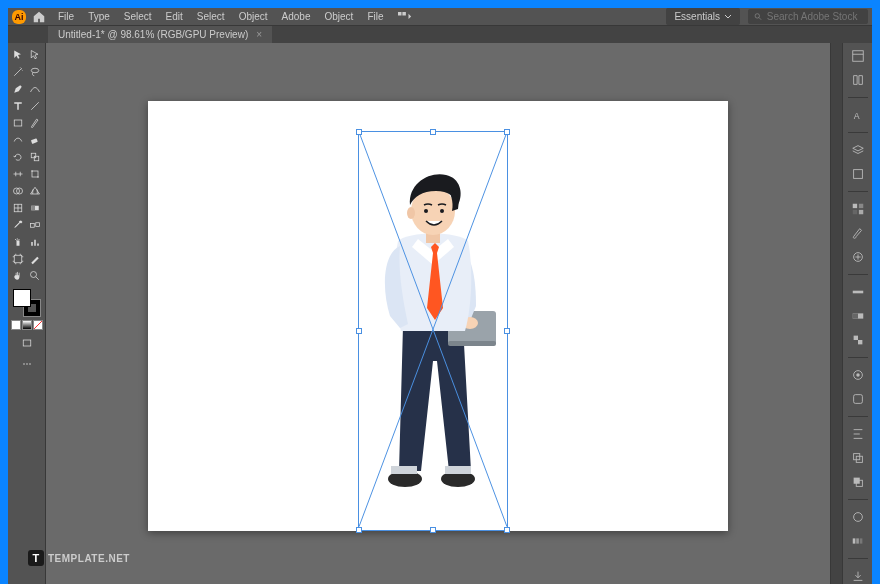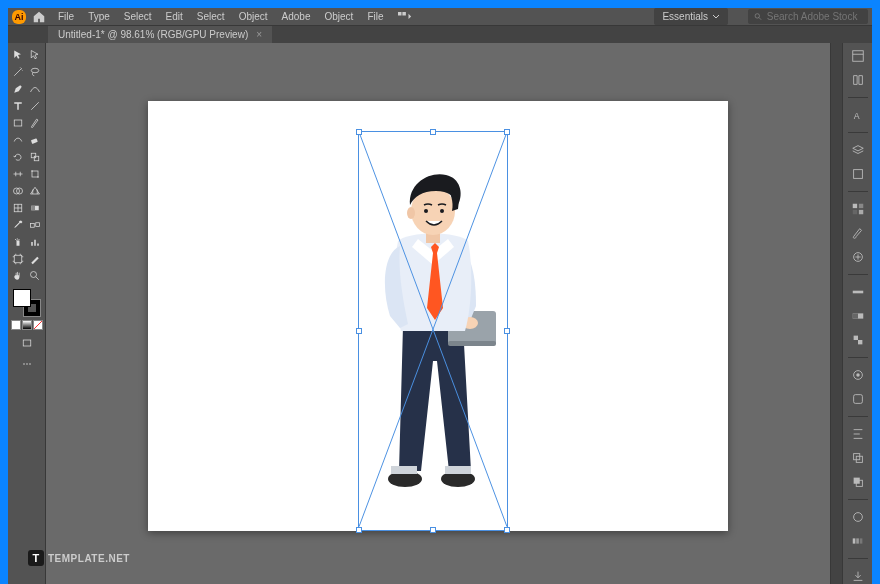--- a/index.html
+++ b/index.html
@@ -3,21 +3,21 @@
 <meta charset="utf-8">
 <style>
 *{margin:0;padding:0;box-sizing:border-box;font-family:"Segoe UI",Arial,sans-serif;font-size:10px;color:#ccc;user-select:none}
 body{background:#0a84ff;width:880px;height:584px;overflow:hidden;position:relative}
 .app{position:absolute;top:8px;left:8px;right:8px;bottom:8px;background:#535353;display:flex;flex-direction:column}
 .menubar{height:20px;background:#535353;display:flex;align-items:center;padding:0 4px;gap:2px;border-bottom:1px solid #383838}
 .ai-logo{width:14px;height:14px;background:#ff9a00;color:#330000;font-weight:bold;display:flex;align-items:center;justify-content:center;font-size:9px;border-radius:6px}
 .home-icon{width:14px;height:14px;display:flex;align-items:center;justify-content:center;color:#ccc;margin:0 4px}
 .menu-item{padding:2px 6px;cursor:pointer;font-size:10px}
 .menu-spacer{flex:1}
-.workspace-dd{padding:3px 8px;background:#424242;border-radius:2px;display:flex;align-items:center;gap:4px;margin-right:18px}
+.workspace-dd{padding:3px 8px;background:#424242;border-radius:2px;display:flex;align-items:center;gap:4px;margin-right:6px}
 .search-box{background:#424242;padding:2px 6px;border-radius:2px;display:flex;align-items:center;gap:4px;width:120px}
 .search-box input{background:none;border:none;outline:none;color:#999;font-size:10px;width:100%}
 .tabbar{height:22px;background:#434343;display:flex;align-items:center;padding-left:40px}
 .doc-tab{background:#535353;padding:3px 10px;display:flex;align-items:center;gap:8px;font-size:9px;color:#ddd}
 .tab-close{color:#999;cursor:pointer}
 .workspace{flex:1;display:flex;position:relative}
 .toolbox{width:38px;background:#535353;border-right:1px solid #383838;display:flex;flex-direction:column;align-items:center;padding:4px 2px;gap:1px}
 .tool-row{display:flex;gap:1px;width:100%;justify-content:center}
 .tool{width:16px;height:16px;display:flex;align-items:center;justify-content:center;cursor:pointer;color:#ddd}
 .tool svg{width:12px;height:12px}

